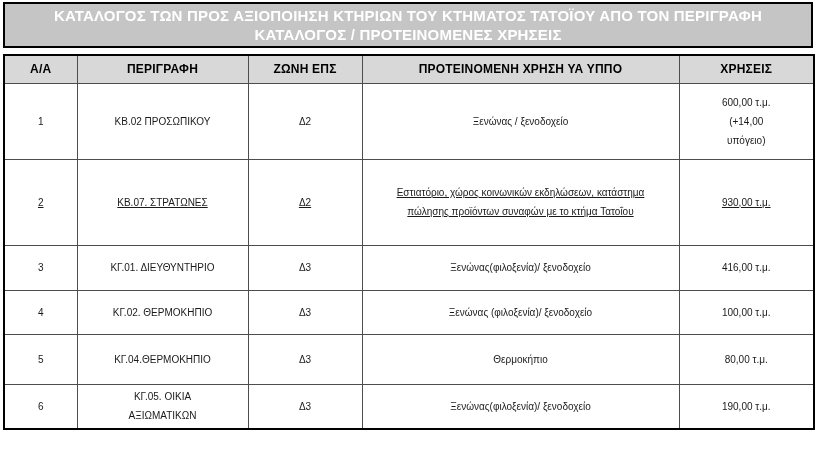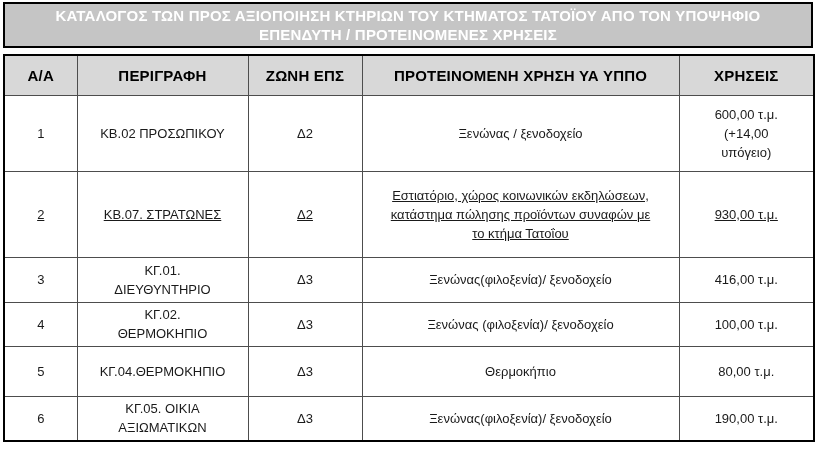--- a/index.html
+++ b/index.html
@@ -38,30 +38,30 @@
   }
   table.catalog th, table.catalog td {
     border: 1px solid var(--grid, #4d4d4d);
     text-align: center;
     vertical-align: middle;
     overflow: hidden;
   }
   table.catalog th {
     background: var(--header-bg, #d8d8d8);
     color: #000000;
-    font-size: 15px;
+    font-size: 12px;
     font-weight: bold;
-    height: 40px;
+    height: 28px;
     padding: 2px 3px;
     letter-spacing: 0.2px;
   }
   table.catalog td {
     background: var(--row-bg, #ffffff);
     color: var(--cell-text, #1a1a1a);
-    font-size: 13px;
+    font-size: 10px;
     line-height: 19px;
     padding: 2px 22px;
   }
   
   col.c-aa   { width: 73px; }
   col.c-desc { width: 171px; }
   col.c-zone { width: 114px; }
   col.c-use  { width: 317px; }
   col.c-area { width: 135px; }
 
@@ -77,22 +77,22 @@
   tr.row-h4 td { height: 44px; }
   tr.row-h5 td { height: 50px; }
   tr.row-h6 td { height: 45px; }
 </style>
 </head>
 <body>
 
 <div class="page">
 
   <div class="title-block">
-    <div>ΚΑΤΑΛΟΓΟΣ ΤΩΝ ΠΡΟΣ ΑΞΙΟΠΟΙΗΣΗ ΚΤΗΡΙΩΝ ΤΟΥ ΚΤΗΜΑΤΟΣ ΤΑΤΟΪΟΥ ΑΠΟ ΤΟΝ ΥΠΟΨΗΦΙΟ</div>
-    <div>ΕΠΕΝΔΥΤΗ / ΠΡΟΤΕΙΝΟΜΕΝΕΣ ΧΡΗΣΕΙΣ</div>
+    <div>ΚΑΤΑΛΟΓΟΣ ΤΩΝ ΠΡΟΣ ΑΞΙΟΠΟΙΗΣΗ ΚΤΗΡΙΩΝ ΤΟΥ ΚΤΗΜΑΤΟΣ ΤΑΤΟΪΟΥ ΑΠΟ ΤΟΝ ΠΕΡΙΓΡΑΦΗ</div>
+    <div>ΚΑΤΑΛΟΓΟΣ / ΠΡΟΤΕΙΝΟΜΕΝΕΣ ΧΡΗΣΕΙΣ</div>
   </div>
 
   <table class="catalog">
     <colgroup>
       <col class="c-aa">
         <col class="c-desc">
         <col class="c-zone">
         <col class="c-use">
         <col class="c-area">
     </colgroup>

